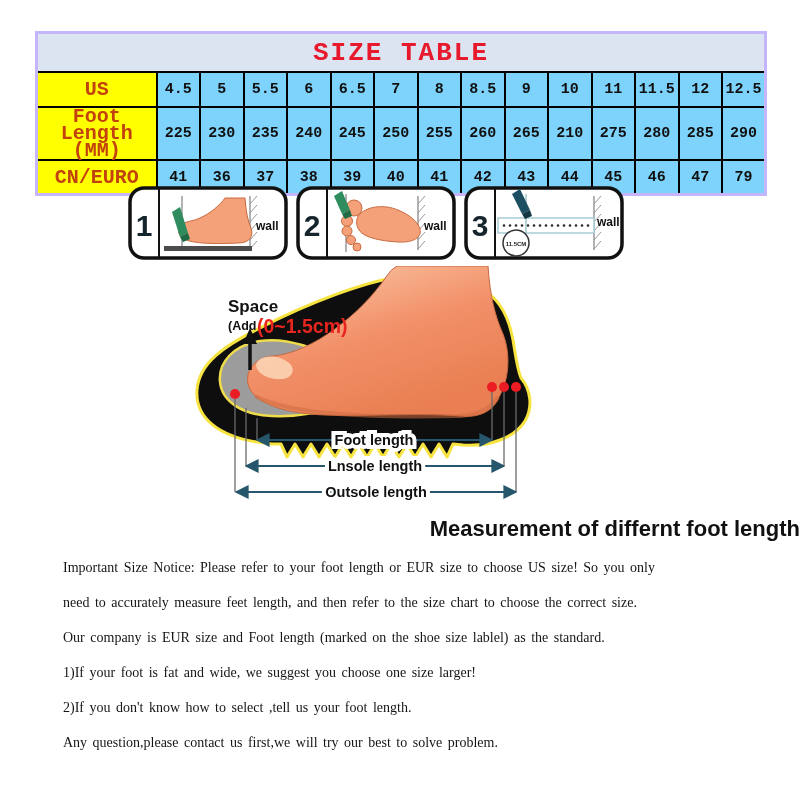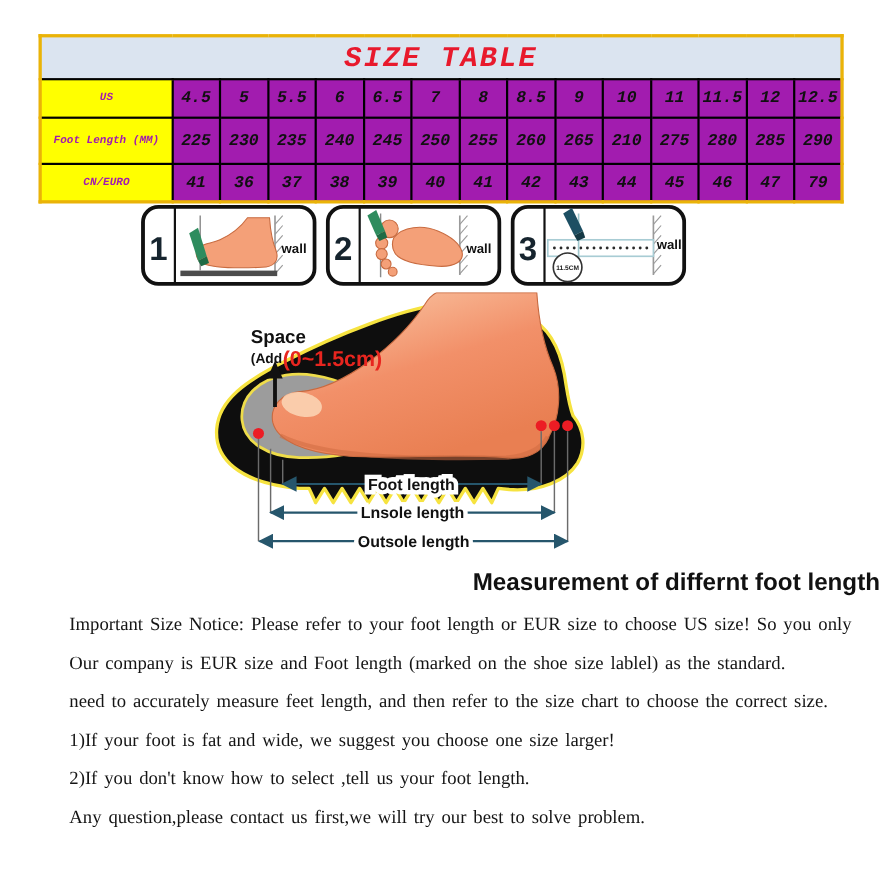--- a/index.html
+++ b/index.html
@@ -5,47 +5,46 @@
   html,body{margin:0;padding:0;}
   body{
     width:800px;height:800px;position:relative;overflow:hidden;
     background:#ffffff;font-family:"Liberation Serif",serif;color:#141414;
   }
   
   .table-wrap{position:absolute;left:35px;top:31px;width:732px;}
   table.size{
     border-collapse:collapse;table-layout:fixed;width:100%;
     font-family:"Liberation Mono","DejaVu Sans Mono",monospace;font-weight:bold;
-    border:3px solid #eab308;
-    font-style:italic;
+    border:3px solid #c4b5fd;
   }
   table.size td,table.size th{border:2px solid #000;text-align:center;vertical-align:middle;padding:0;}
   td.title-cell{
     background:#dbe4f0;color:#e8192c;font-size:26px;letter-spacing:2px;
     height:37px;
   }
   th.row-header{
-    background:#ffff00;color:#a21caf;font-size:10px;line-height:17px;padding:2px 2px;
-  }
-  td.size-cell{background:#a21caf;color:#101010;font-size:15px;}
+    background:#ffff00;color:#c2410c;font-size:20px;line-height:17px;padding:2px 2px;
+  }
+  td.size-cell{background:#7dd3fc;color:#101010;font-size:15px;}
   tr.r0 td.size-cell{height:33px;}
   tr.r1 td.size-cell{height:40px;}
   tr.r2 td.size-cell{height:32px;}
   
   .panels{position:absolute;left:128px;top:186px;display:flex;gap:8px;}
   .panels svg{display:block;}
   
   .diagram{position:absolute;left:160px;top:266px;}
   .diagram-caption{
     position:absolute;left:0;top:516px;width:800px;text-align:right;
     font-family:"Liberation Sans",sans-serif;font-weight:bold;font-size:22px;color:#111;
   }
   
   .notice{position:absolute;left:63px;top:550px;width:700px;
-    font-size:17px;line-height:35px;word-spacing:2px;color:#151515;}
+    font-size:14px;line-height:35px;word-spacing:2px;color:#151515;}
   .notice div{white-space:nowrap;}
   svg text{font-family:"Liberation Sans",sans-serif;}
 </style>
 </head>
 <body>
 
 <div class="table-wrap">
   <table class="size">
     <colgroup>
       <col style="width:120px">
@@ -288,18 +287,18 @@
       <text x="215" y="205">Lnsole length</text>
       <text x="216" y="231">Outsole length</text>
     </g>
   </svg>
 </div>
 
 <div class="diagram-caption">Measurement of differnt foot length</div>
 
 <div class="notice">
   <div>Important Size Notice: Please refer to your foot length or EUR size to choose US size! So you only</div>
+  <div>need to accurately measure feet length, and then refer to the size chart to choose the correct size.</div>
   <div>Our company is EUR size and Foot length (marked on the shoe size lablel) as the standard.</div>
-  <div>need to accurately measure feet length, and then refer to the size chart to choose the correct size.</div>
   <div>1)If your foot is fat and wide, we suggest you choose one size larger!</div>
   <div>2)If you don't know how to select ,tell us your foot length.</div>
   <div>Any question,please contact us first,we will try our best to solve problem.</div>
 </div>
 
 </body></html>

